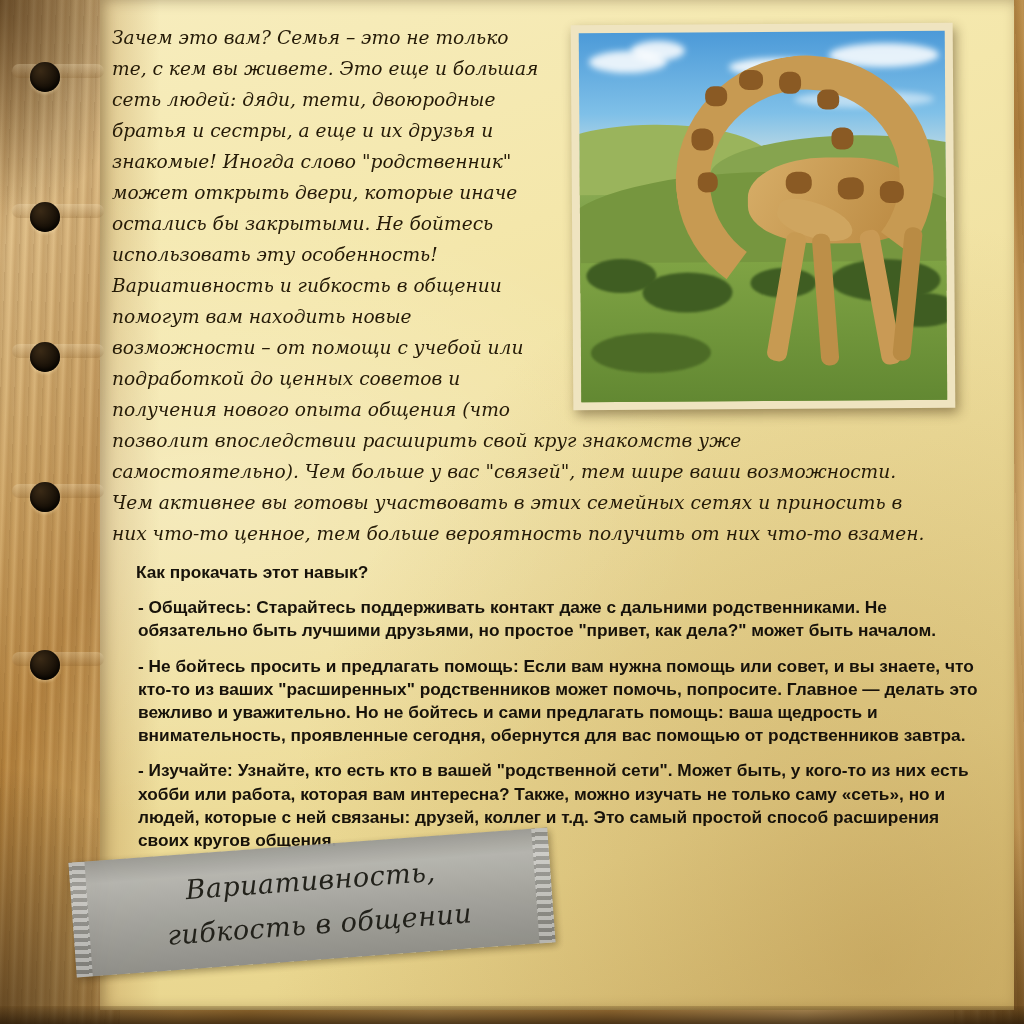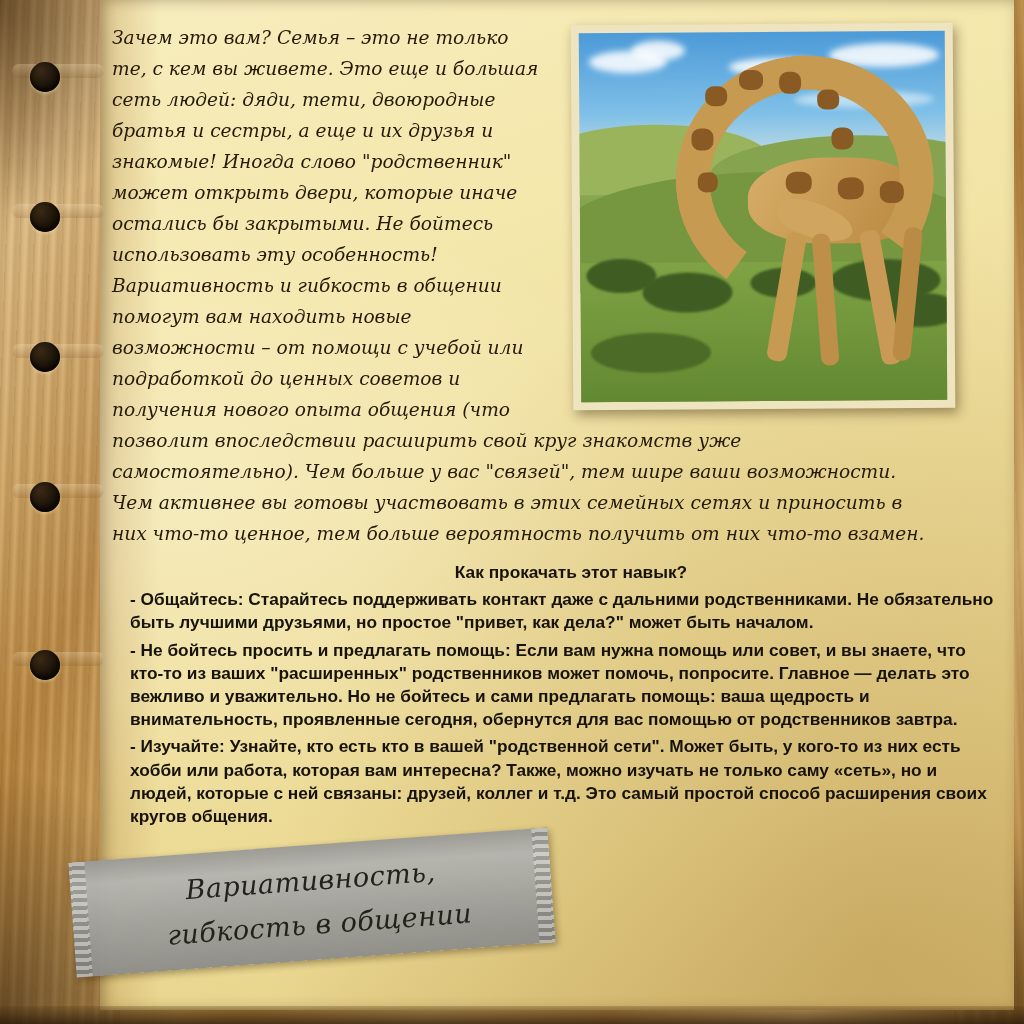--- a/index.html
+++ b/index.html
@@ -183,24 +183,23 @@
     top: 545px;
     width: 880px;
     font-family: "Liberation Sans", sans-serif;
     font-weight: bold;
     font-size: 17.3px;
     line-height: 23.2px;
     color: #17120a;
   }
   #how-to .q {
     margin: 0 0 0 10px;
-    text-align: center;
   }
   #how-to p {
-    margin: 4px;
+    margin: 12px;
   }
 
   
   #tape {
     position: absolute;
     left: 72px;
     top: 845px;
     width: 480px;
     height: 115px;
     background: linear-gradient(to bottom, #9a9a96 0%, #b4b4b0 20%, #a2a29e 55%, #8d8d89 100%);

